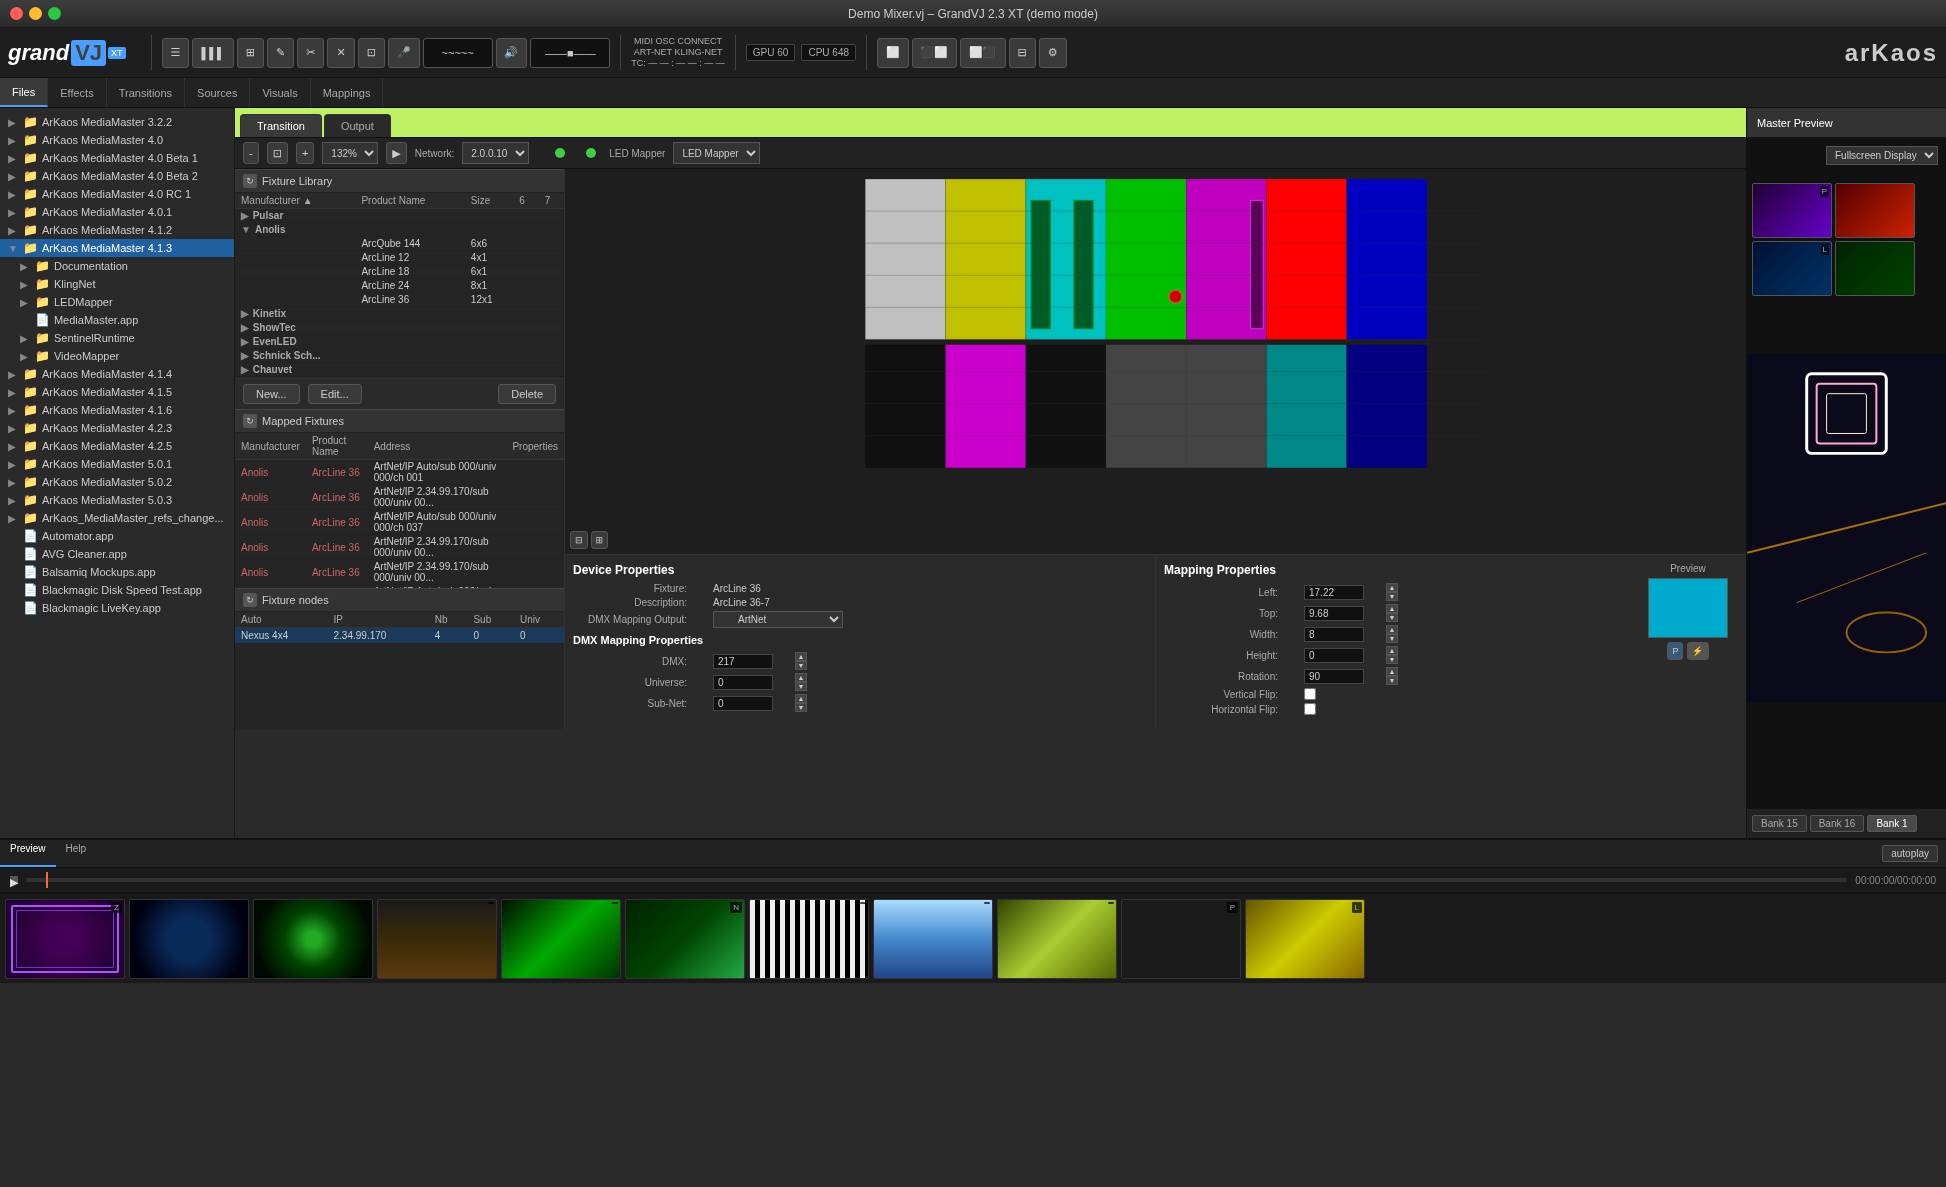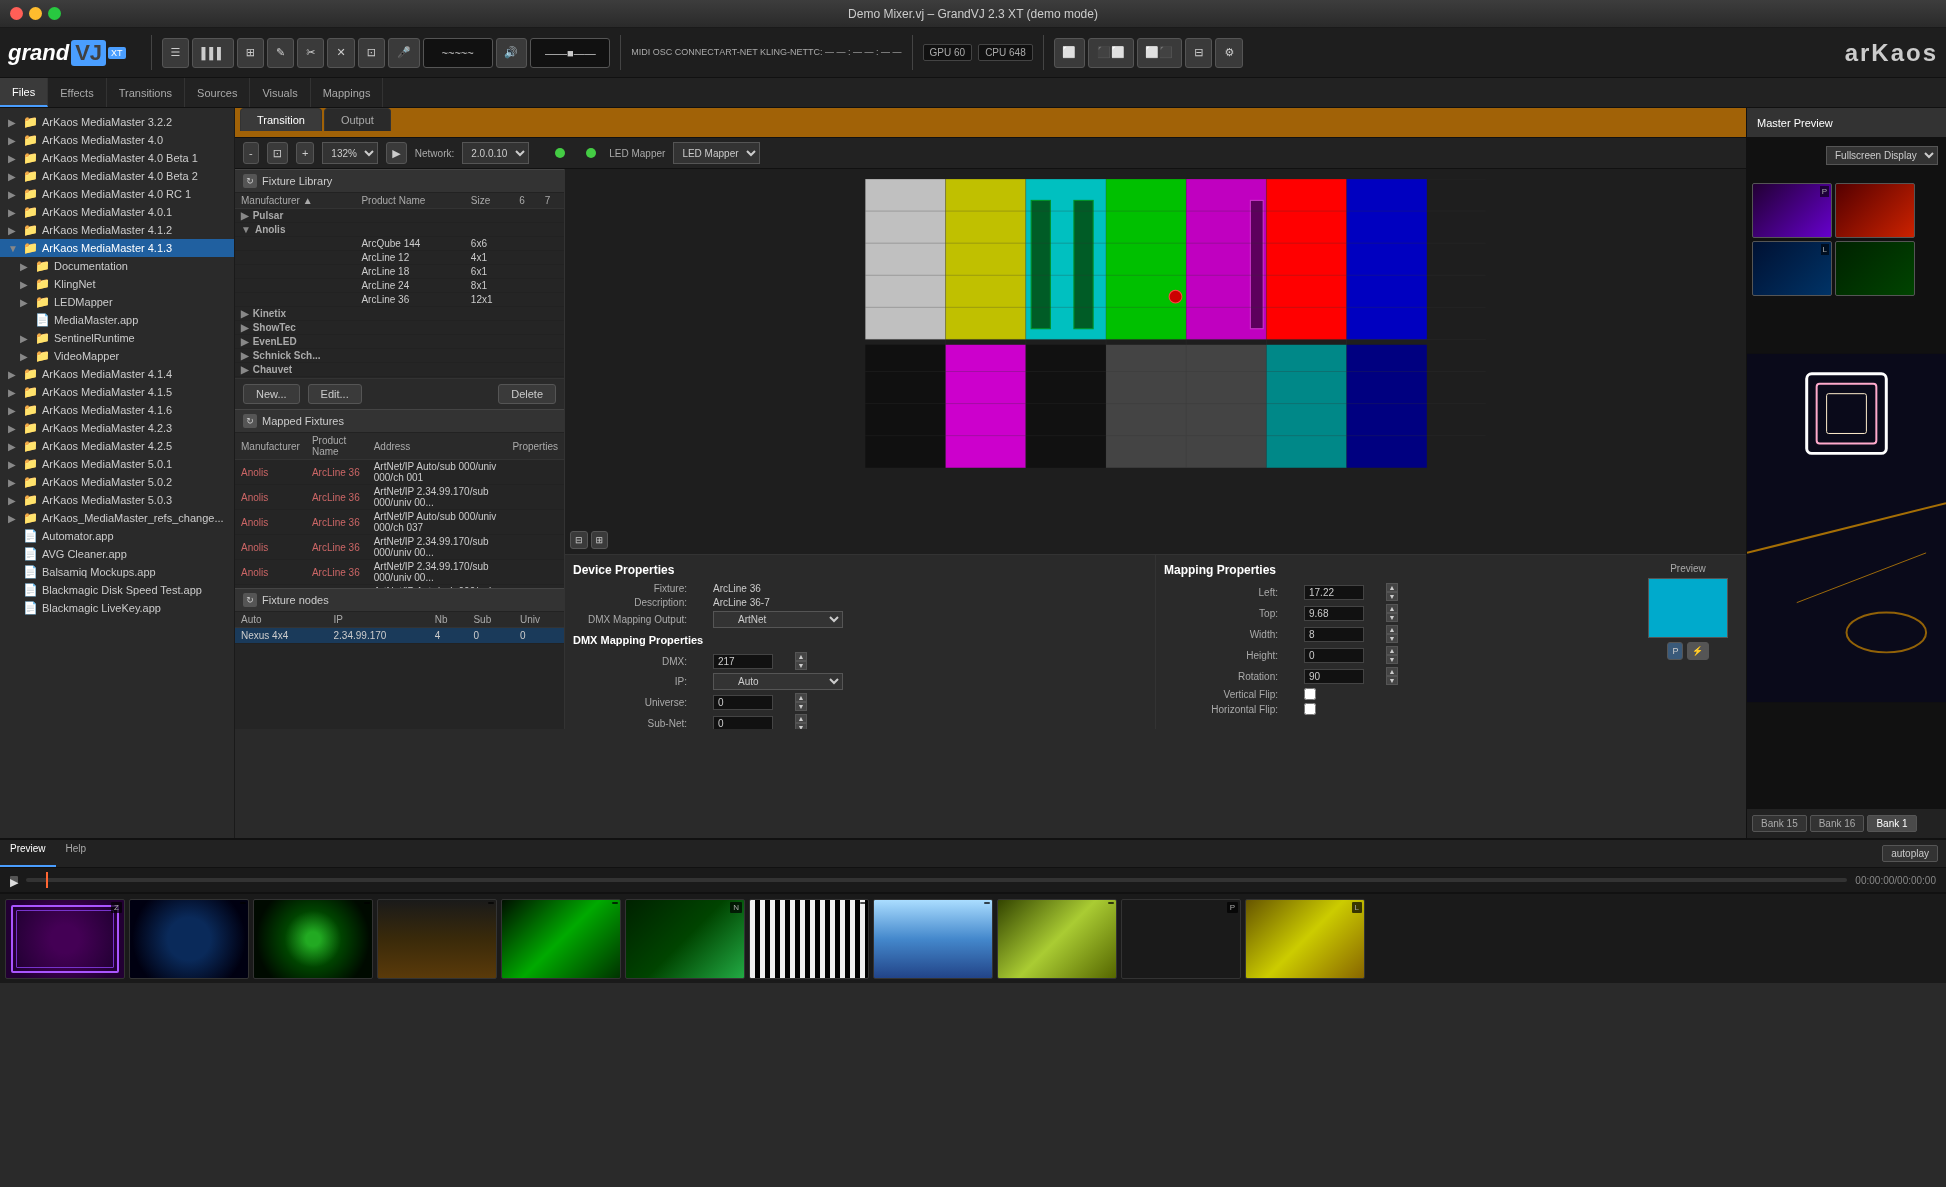--- a/index.html
+++ b/index.html
@@ -86,21 +86,21 @@
       background: #444;
       margin: 0 4px;
     }
     .toolbar-group {
       display: flex;
       align-items: center;
       gap: 3px;
     }
     .midi-osc-area {
       display: flex;
-      flex-direction: row;
+      flex-direction: column;
       align-items: center;
       font-size: 9px;
       color: #aaa;
       line-height: 1.2;
     }
     .cpu-display {
       background: #111;
       border: 1px solid #444;
       padding: 2px 6px;
       font-size: 10px;
@@ -713,21 +713,21 @@
       <div class="tree-item">
         <span class="tree-arrow" style="visibility:hidden;">▶</span>
         <span class="tree-icon">📄</span>
         <span>Blackmagic LiveKey.app</span>
       </div>
     </div>
   </div>
 
   <div class="center-led-area">
 
-    <div style="display:flex;background:#a16207;border-bottom:1px solid #111;height:30px;align-items:flex-start;padding:0 5px;">
+    <div style="display:flex;background:#bef264;border-bottom:1px solid #111;height:30px;align-items:flex-end;padding:0 5px;">
       <div class="center-tab active">Transition</div>
       <div class="center-tab">Output</div>
     </div>
 
     <div class="led-toolbar">
       <button class="toolbar-btn" style="height:22px;padding:2px 5px;">-</button>
       <button class="toolbar-btn" style="height:22px;padding:2px 5px;">⊡</button>
       <button class="toolbar-btn" style="height:22px;padding:2px 5px;">+</button>
       <select class="led-select">
         <option>132%</option>
@@ -993,26 +993,20 @@
               </select>
             </div>
             <div class="prop-title" style="margin-top:6px;font-size:11px;">DMX Mapping Properties</div>
             <div class="prop-row">
               <span class="prop-label">DMX:</span>
               <input class="prop-number" value="217" style="">
               <div class="stepper">
                 <button class="stepper-btn">▲</button>
                 <button class="stepper-btn">▼</button>
               </div>
-            </div>
-            <div class="prop-row">
-              <span class="prop-label">IP:</span>
-              <select class="prop-select">
-                <option>Auto</option>
-              </select>
             </div>
             <div class="prop-row">
               <span class="prop-label">Universe:</span>
               <input class="prop-number" value="0" style="">
               <div class="stepper">
                 <button class="stepper-btn">▲</button>
                 <button class="stepper-btn">▼</button>
               </div>
             </div>
             <div class="prop-row">

